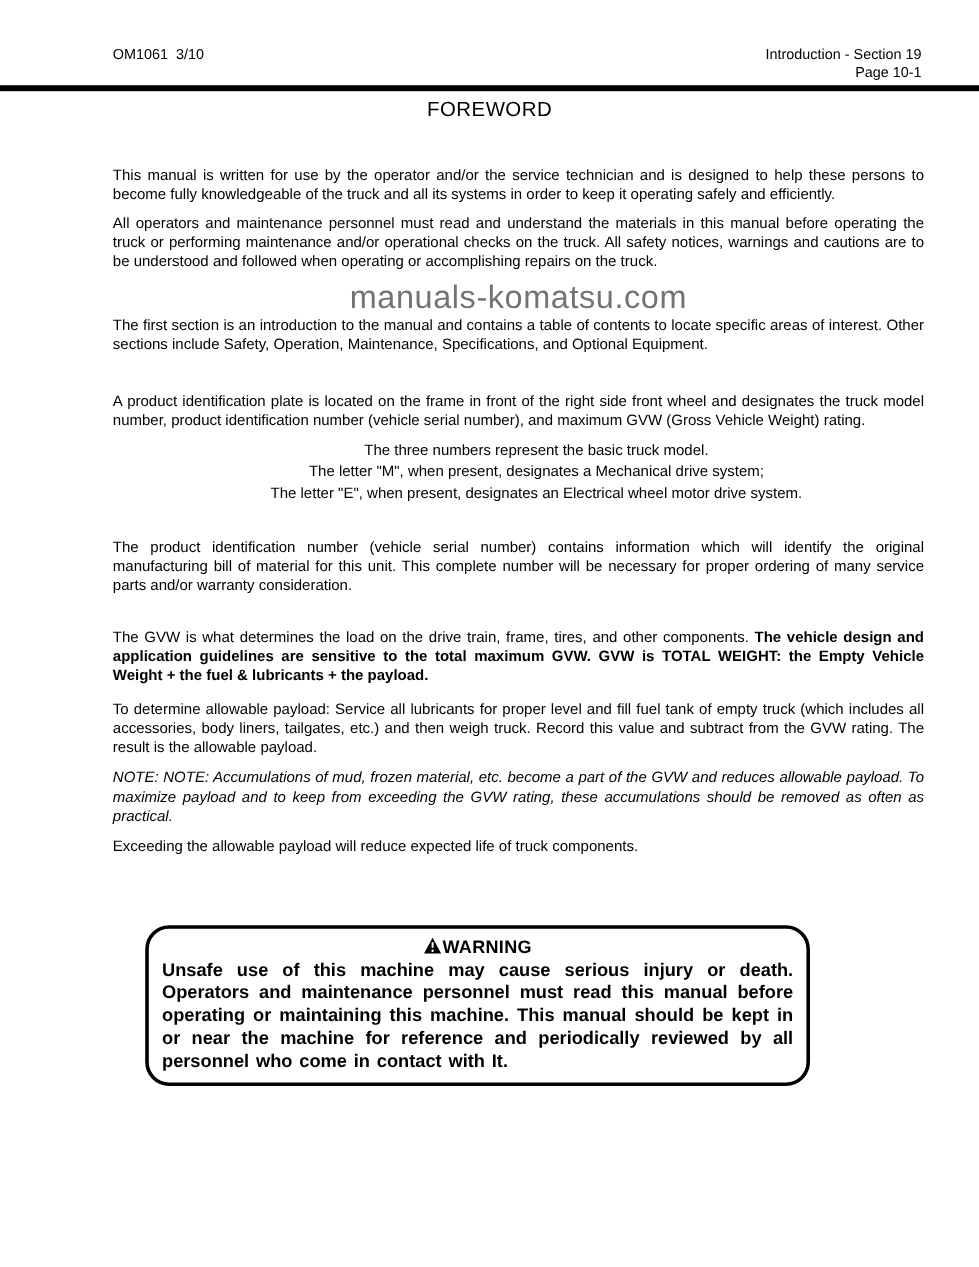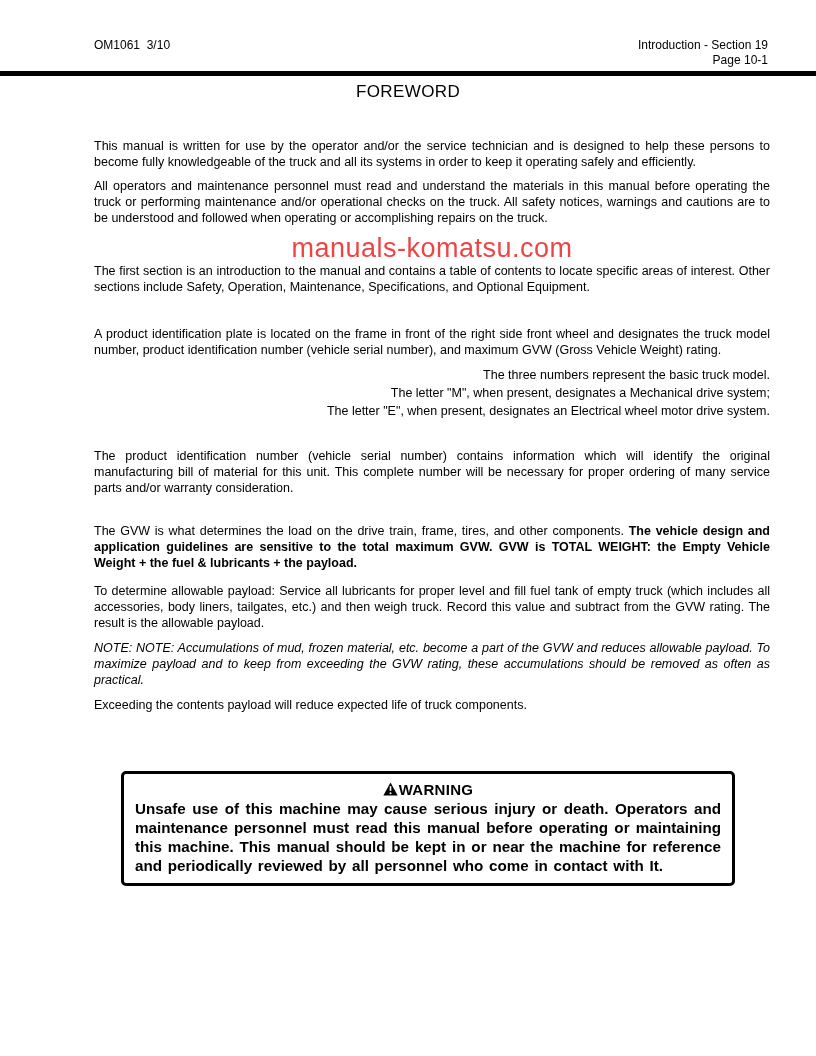--- a/index.html
+++ b/index.html
@@ -42,43 +42,43 @@
     line-height: 16px;
     text-align: justify;
     margin: 0 0 8px 0;
   }
   .mt-first { margin-top: 36px; }
   .watermark {
     text-align: center;
     font-size: 27px;
     line-height: 28px;
     letter-spacing: 0.5px;
-    color: #ef4444;
+    color: #737373;
     margin: 2px 0 1px 0;
   }
   .gap31 { margin-top: 31px; }
   .gap33 { margin-top: 33px; }
   .gap28 { margin-top: 28px; }
   .gap27 { margin-top: 27px; }
   .gap12 { margin-top: 12px; }
   .gap9  { margin-top: 9px; }
   .list-item {
     font-size: 12.5px;
     line-height: 18px;
     margin: 0 0 0 30px;
-    text-align: right;
+    text-align: center;
   }
   .list-item:first-of-type { margin-top: 2px; }
   .note { font-style: italic; }
   .warn-box {
     box-sizing: border-box;
-    width: 614px;
+    width: 554px;
     margin: 58px 0 0 27px;
     border: 3px solid #000;
-    border-radius: 5px;
+    border-radius: 20px;
     padding: 6px 11px 8px 11px;
   }
   .warn-head {
     text-align: center;
     font-weight: bold;
     font-size: 15px;
     line-height: 19px;
     letter-spacing: 0.3px;
   }
   .warn-head svg { vertical-align: -1px; margin-right: 1px; }
@@ -125,21 +125,21 @@
     <div class="list-item">The letter "E", when present, designates an Electrical wheel motor drive system.</div>
 
     <p class="para gap28">The product identification number (vehicle serial number) contains information which will identify the original manufacturing bill of material for this unit. This complete number will be necessary for proper ordering of many service parts and/or warranty consideration.</p>
 
     <p class="para gap27"><span>The GVW is what determines the load on the drive train, frame, tires, and other components. </span><b>The vehicle design and application guidelines are sensitive to the total maximum GVW. GVW is TOTAL WEIGHT: the Empty Vehicle Weight + the fuel &amp; lubricants + the payload.</b></p>
 
     <p class="para gap12">To determine allowable payload: Service all lubricants for proper level and fill fuel tank of empty truck (which includes all accessories, body liners, tailgates, etc.) and then weigh truck. Record this value and subtract from the GVW rating. The result is the allowable payload.</p>
 
     <p class="para note gap9">NOTE: NOTE: Accumulations of mud, frozen material, etc. become a part of the GVW and reduces allowable payload. To maximize payload and to keep from exceeding the GVW rating, these accumulations should be removed as often as practical.</p>
 
-    <p class="para gap9">Exceeding the contents payload will reduce expected life of truck components.</p>
+    <p class="para gap9">Exceeding the allowable payload will reduce expected life of truck components.</p>
 
     <div class="warn-box">
       <div class="warn-head"><span><svg width="15" height="14" viewBox="0 0 24 22">
               <path d="M12 0.5 L23.4 21.5 H0.6 Z" fill="#000"></path>
               <rect x="10.7" y="6.5" width="2.6" height="7.5" fill="#fff"></rect>
               <circle cx="12" cy="17.8" r="1.6" fill="#fff"></circle>
             </svg></span><span>WARNING</span></div>
       <div class="warn-text">Unsafe use of this machine may cause serious injury or death. Operators and maintenance personnel must read this manual before operating or maintaining this machine. This manual should be kept in or near the machine for reference and periodically reviewed by all personnel who come in contact with It.</div>
     </div>
 

